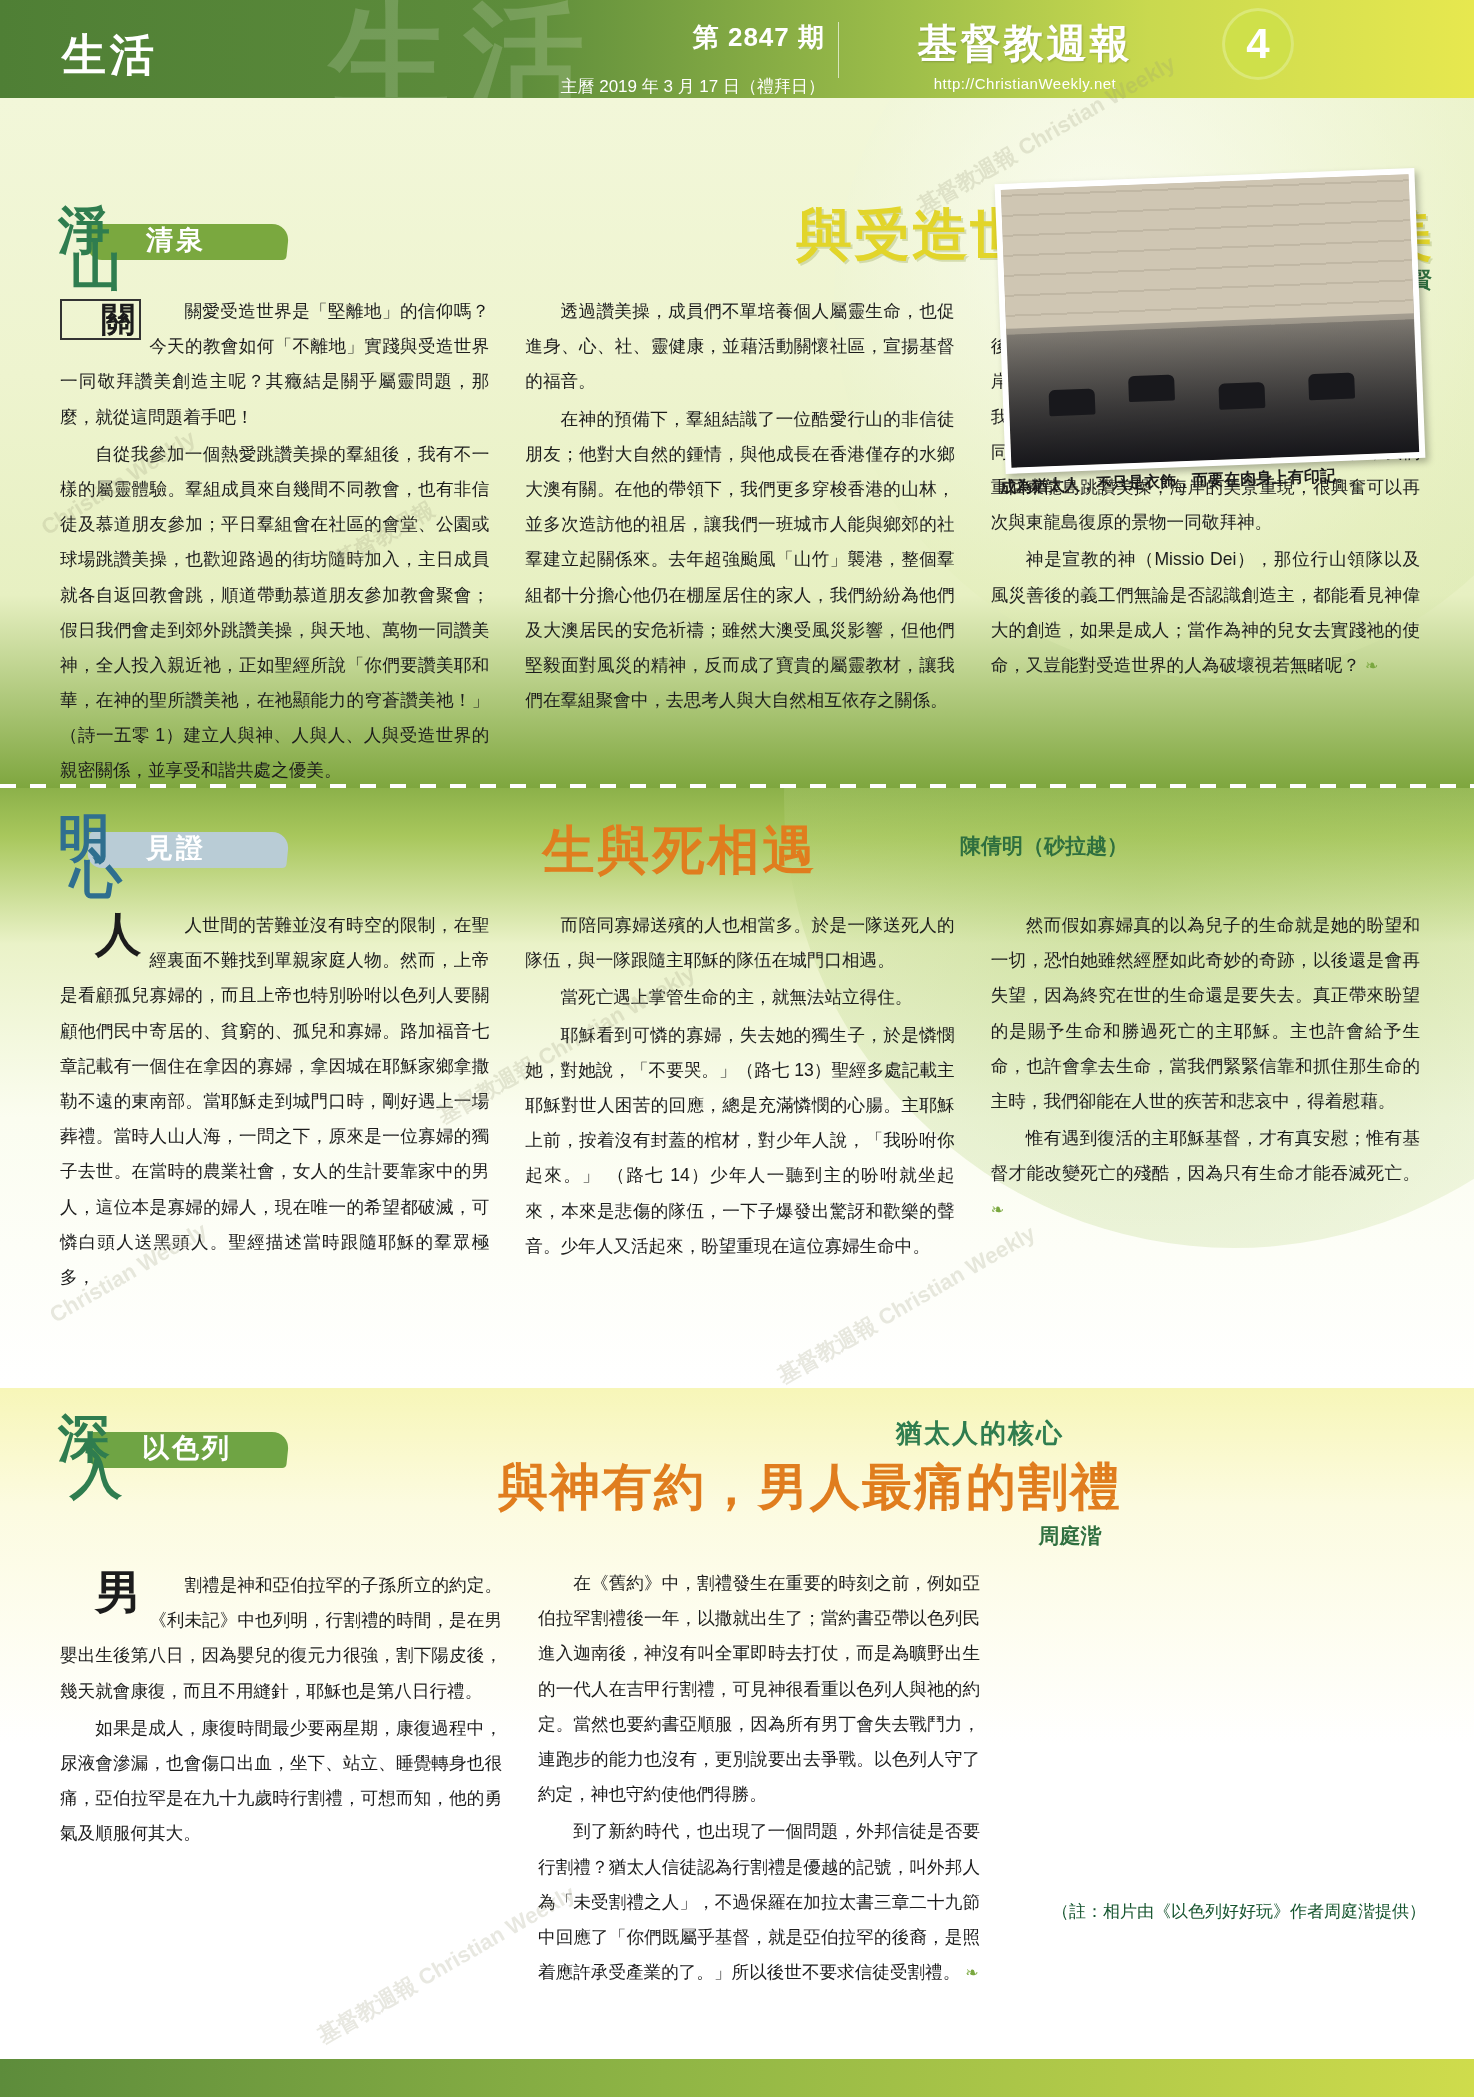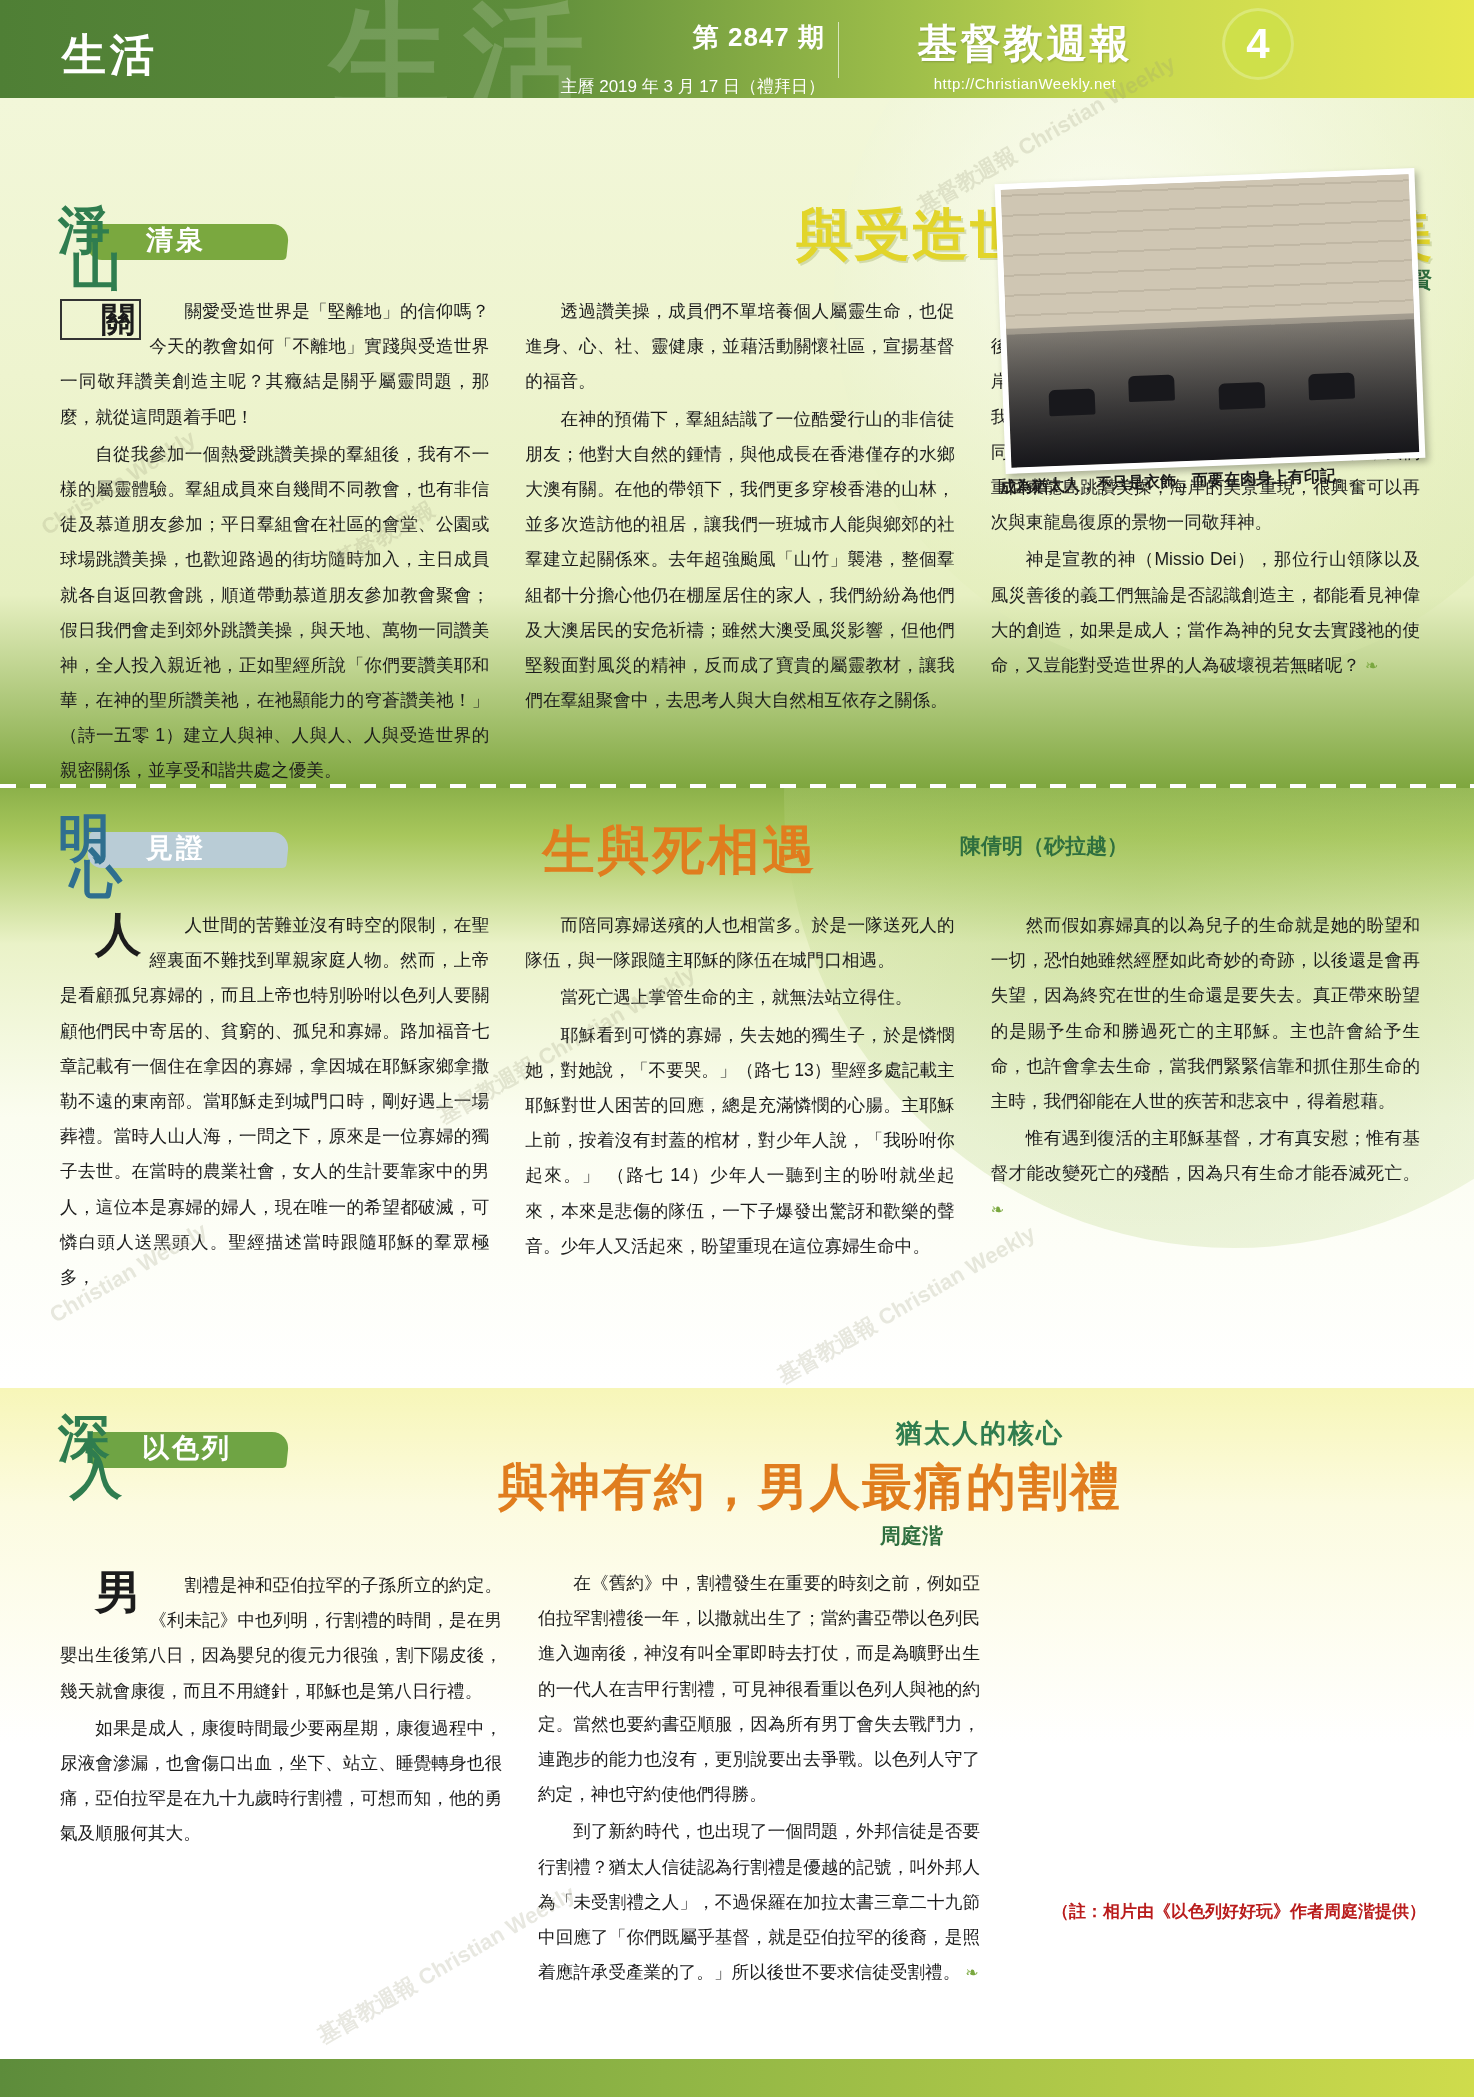--- a/index.html
+++ b/index.html
@@ -161,21 +161,21 @@
   .a3-brush .big { color:#2f7d4f; }
   .a3-kicker {
     position:absolute; left:700px; top:28px; width:560px; text-align:center;
     font-size:26px; font-weight:bold; color:#2f7d4f; letter-spacing:2px;
   }
   .a3-title {
     position:absolute; left:360px; top:66px; width:900px; text-align:center;
     font-size:50px; font-weight:bold; color:#e07d1e; letter-spacing:2px;
   }
   .a3-author {
-    position:absolute; left:880px; top:134px; width:380px; text-align:left;
+    position:absolute; left:880px; top:134px; width:380px; text-align:center;
     font-size:21px; font-weight:bold; color:#2f6f3f;
   }
   .a3-cols { left:60px; top:178px; width:920px; }
   .a3-cols .col { width:calc((920px - 36px)/2); }
 
   .photo {
     position:absolute; left:1000px; top:176px; width:420px; height:290px;
     transform:rotate(-2.2deg);
     background:#ffffff; padding:6px;
     box-shadow:3px 4px 7px rgba(0,0,0,.28);
@@ -197,21 +197,21 @@
     position:absolute; bottom:18%; width:46px; height:26px;
     background:#18181c; border-radius:6px 6px 2px 2px;
   }
   .photo-caption {
     position:absolute; left:1000px; top:470px; width:430px;
     font-size:16px; font-weight:bold; color:#1c1c1c;
     transform:rotate(-2deg);
   }
   .photo-note {
     position:absolute; right:48px; top:1900px; width:700px; text-align:right;
-    font-size:17px; color:#b91c1c;font-weight:bold;
+    font-size:17px; color:#14532d;
   }
 
   .footer-bar {
     position:absolute; left:0; bottom:0; width:1474px; height:38px;
     background:linear-gradient(90deg,#5d8c3b 0%, #8fb545 45%, #cfdc4c 100%);
   }
 
   
   .wm {
     position:absolute; color:rgba(150,150,120,.22);

